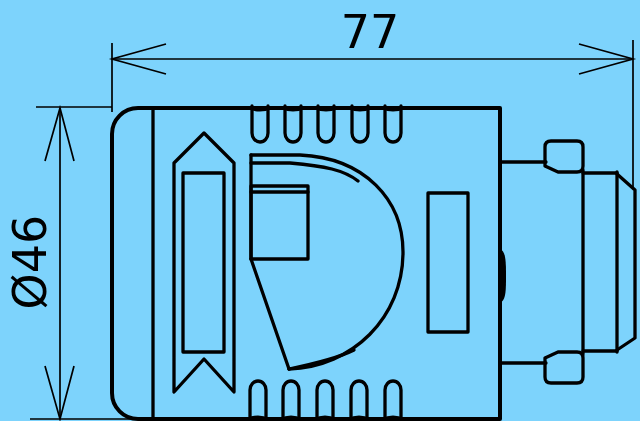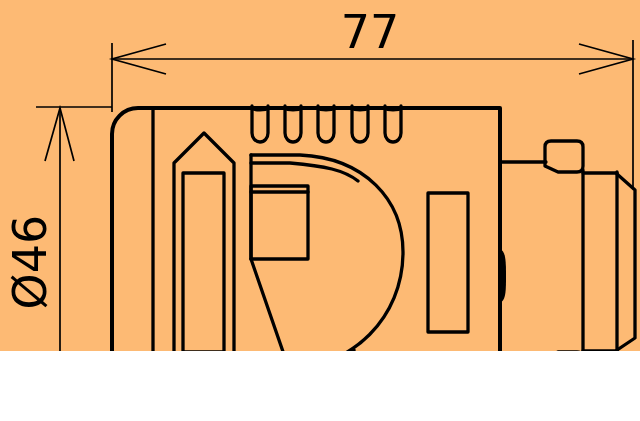--- a/index.html
+++ b/index.html
@@ -3,22 +3,22 @@
 <meta charset="utf-8">
 <style>
   html, body {
     margin: 0;
     padding: 0;
     background: #ffffff;
   }
   .canvas {
     position: relative;
     width: 640px;
-    height: 351px;
-    background: #fdba74;
+    height: 421px;
+    background: #7dd3fc;
     overflow: hidden;
   }
   svg {
     display: block;
   }
   .outline   { stroke: #000; stroke-width: 4;   fill: none; stroke-linejoin: round; stroke-linecap: round; }
   .detail    { stroke: #000; stroke-width: 3.3; fill: none; stroke-linejoin: round; stroke-linecap: round; }
   .thin      { stroke: #000; stroke-width: 2.2; fill: none; stroke-linecap: round; }
   .dim       { stroke: #000; stroke-width: 1.7; fill: none; stroke-linejoin: miter; stroke-linecap: butt; }
   .inkfill   { fill: #000; stroke: none; }

